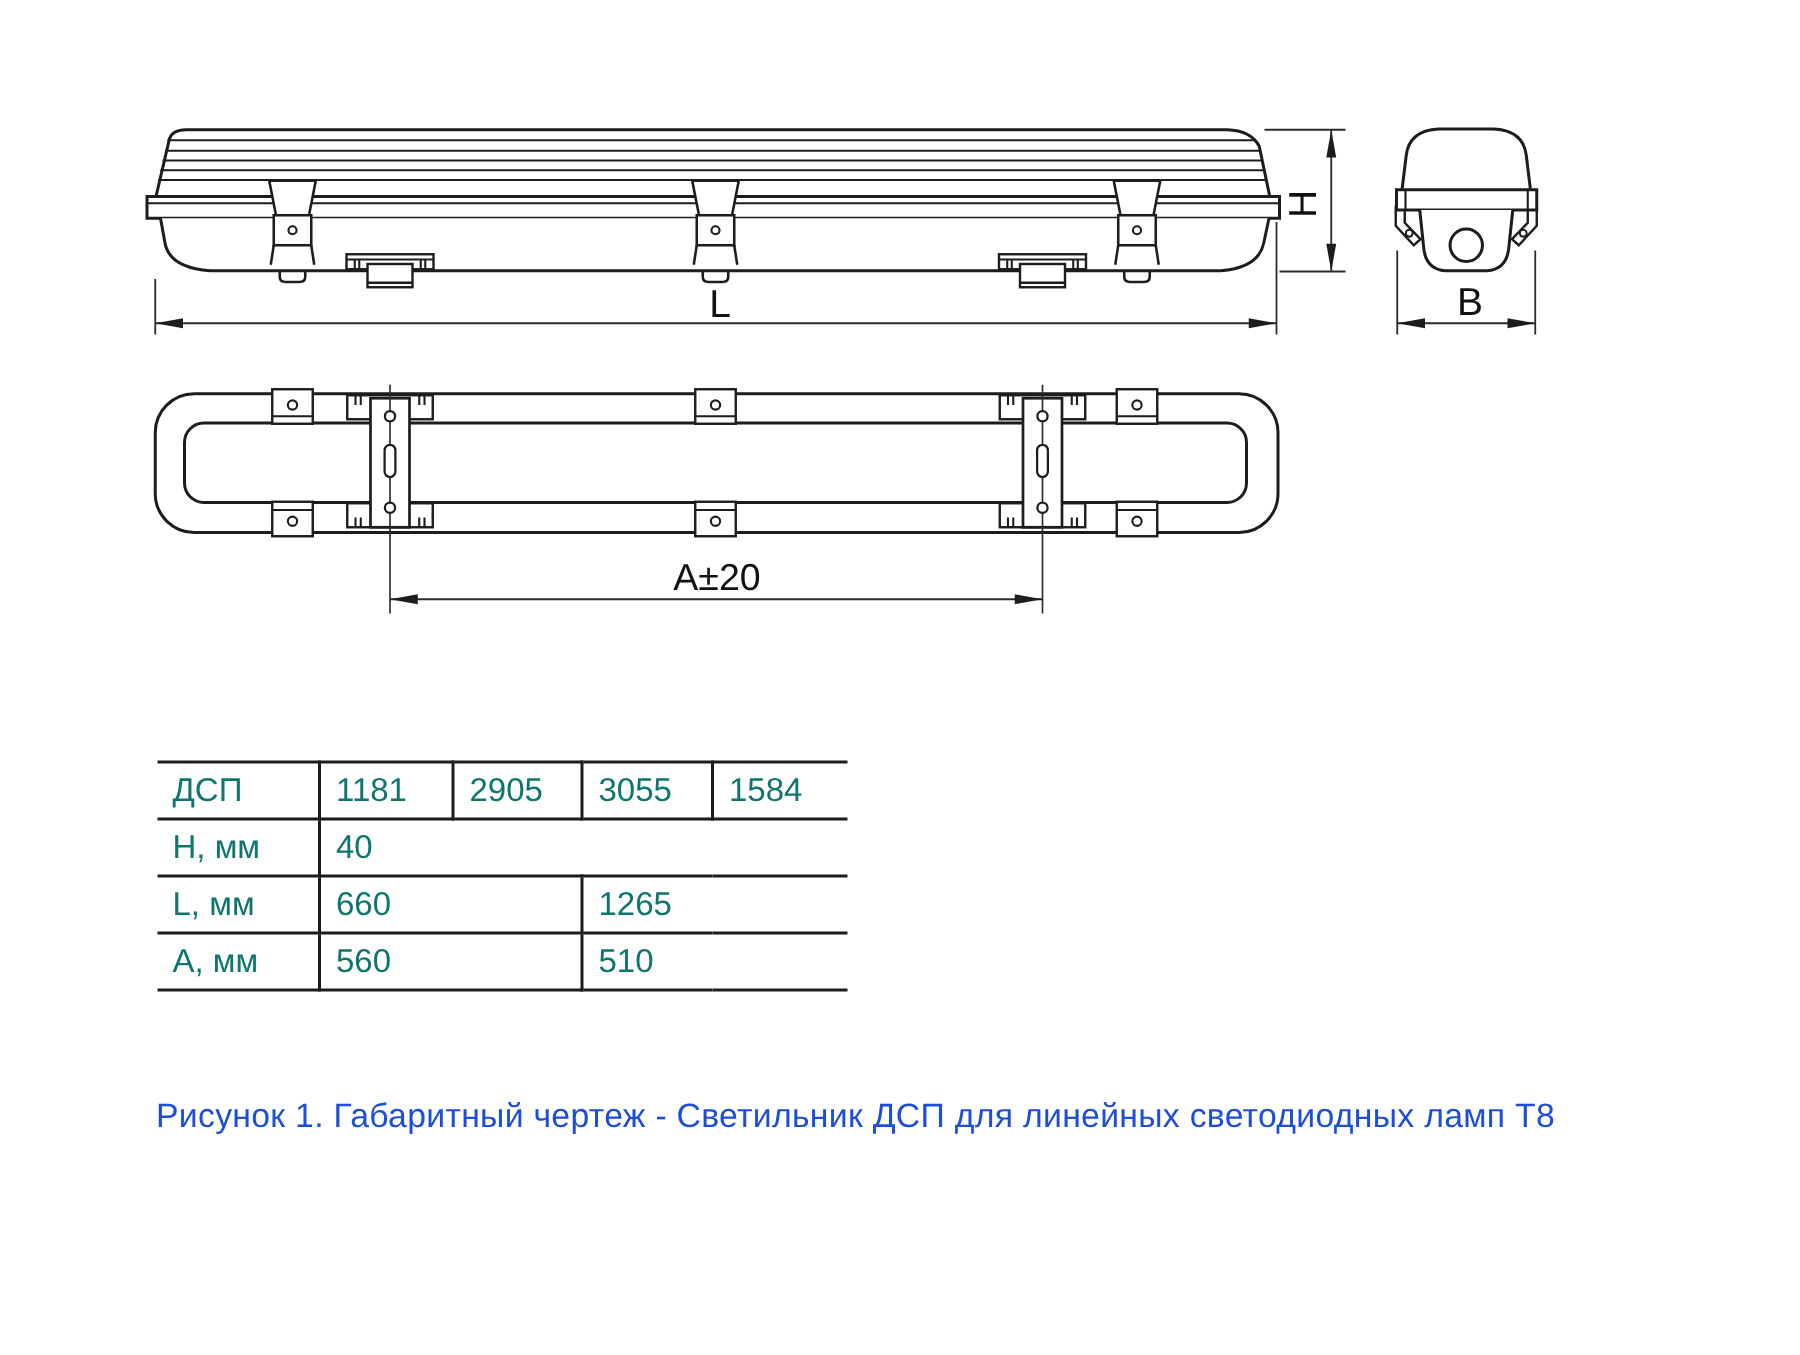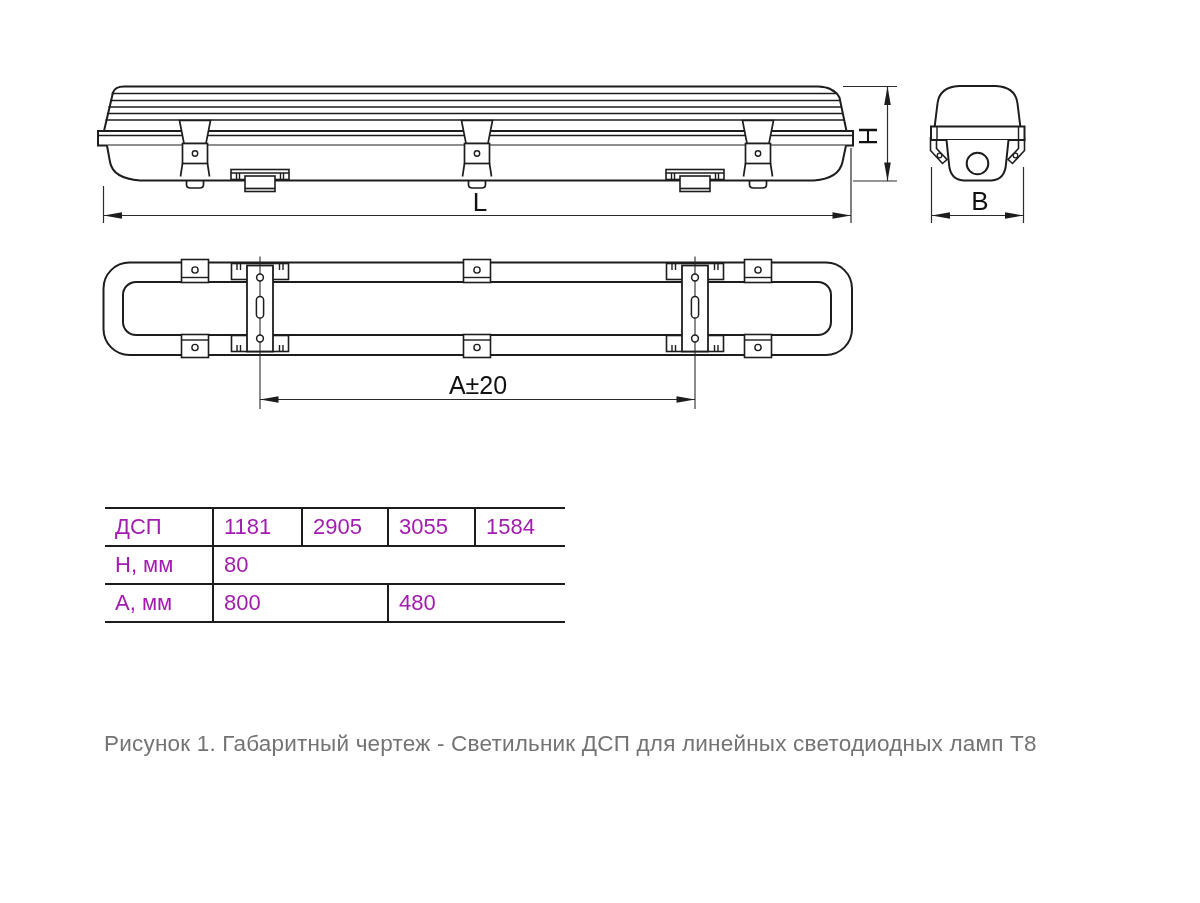--- a/index.html
+++ b/index.html
@@ -17,26 +17,26 @@
   .c13{fill:#fff;stroke:#1d1d1d;stroke-width:1.3;}
   .c14{fill:#fff;stroke:#1d1d1d;stroke-width:1.4;}
   .c15{fill:#fff;stroke:#1d1d1d;stroke-width:1.5;}
   .dim{stroke:#2b2b2b;stroke-width:1.2;fill:none;}
   .thin{stroke:#2b2b2b;stroke-width:1.1;fill:none;}
   .arr{fill:#1d1d1d;stroke:none;}
   .dimlab{font-size:26px;fill:#111;font-family:"Liberation Sans",sans-serif;}
   .dimlab-a{font-size:25px;}
   
   .dims-table{position:absolute;left:105px;top:507px;border-collapse:collapse;
-              font-size:22px;color:#a21caf;table-layout:fixed;}
+              font-size:22px;color:#0f766e;table-layout:fixed;}
   .dims-table td{border-top:2px solid #1c1c1c;border-bottom:2px solid #1c1c1c;
                  padding:0 0 0 10px;height:36px;vertical-align:middle;white-space:nowrap;}
   .vr{border-right:2px solid #1c1c1c;}
   
-  .caption{position:absolute;left:104px;top:731px;font-size:22.5px;color:#737373;letter-spacing:.2px;}
+  .caption{position:absolute;left:104px;top:731px;font-size:22.5px;color:#1d4ed8;letter-spacing:.2px;}
 </style>
 </head>
 <body>
 
 <div class="page">
 
   <svg class="drawing" width="1200" height="450" viewBox="0 0 1200 450">
 
     <g>
 
@@ -232,25 +232,30 @@
     <tbody>
       <tr>
         <td class="vr">ДСП</td>
         <td class="vr">1181</td>
         <td class="vr">2905</td>
         <td class="vr">3055</td>
         <td>1584</td>
       </tr>
       <tr>
         <td class="vr">H, мм</td>
-        <td colspan="4">80</td>
+        <td colspan="4">40</td>
+      </tr>
+      <tr>
+        <td class="vr">L, мм</td>
+        <td colspan="2" class="vr">660</td>
+        <td colspan="2">1265</td>
       </tr>
       <tr>
         <td class="vr">A, мм</td>
-        <td colspan="2" class="vr">800</td>
-        <td colspan="2">480</td>
+        <td colspan="2" class="vr">560</td>
+        <td colspan="2">510</td>
       </tr>
     </tbody>
   </table>
 
   <div class="caption">Рисунок 1. Габаритный чертеж - Светильник ДСП для линейных светодиодных ламп Т8</div>
 
 </div>
 
 </body></html>

